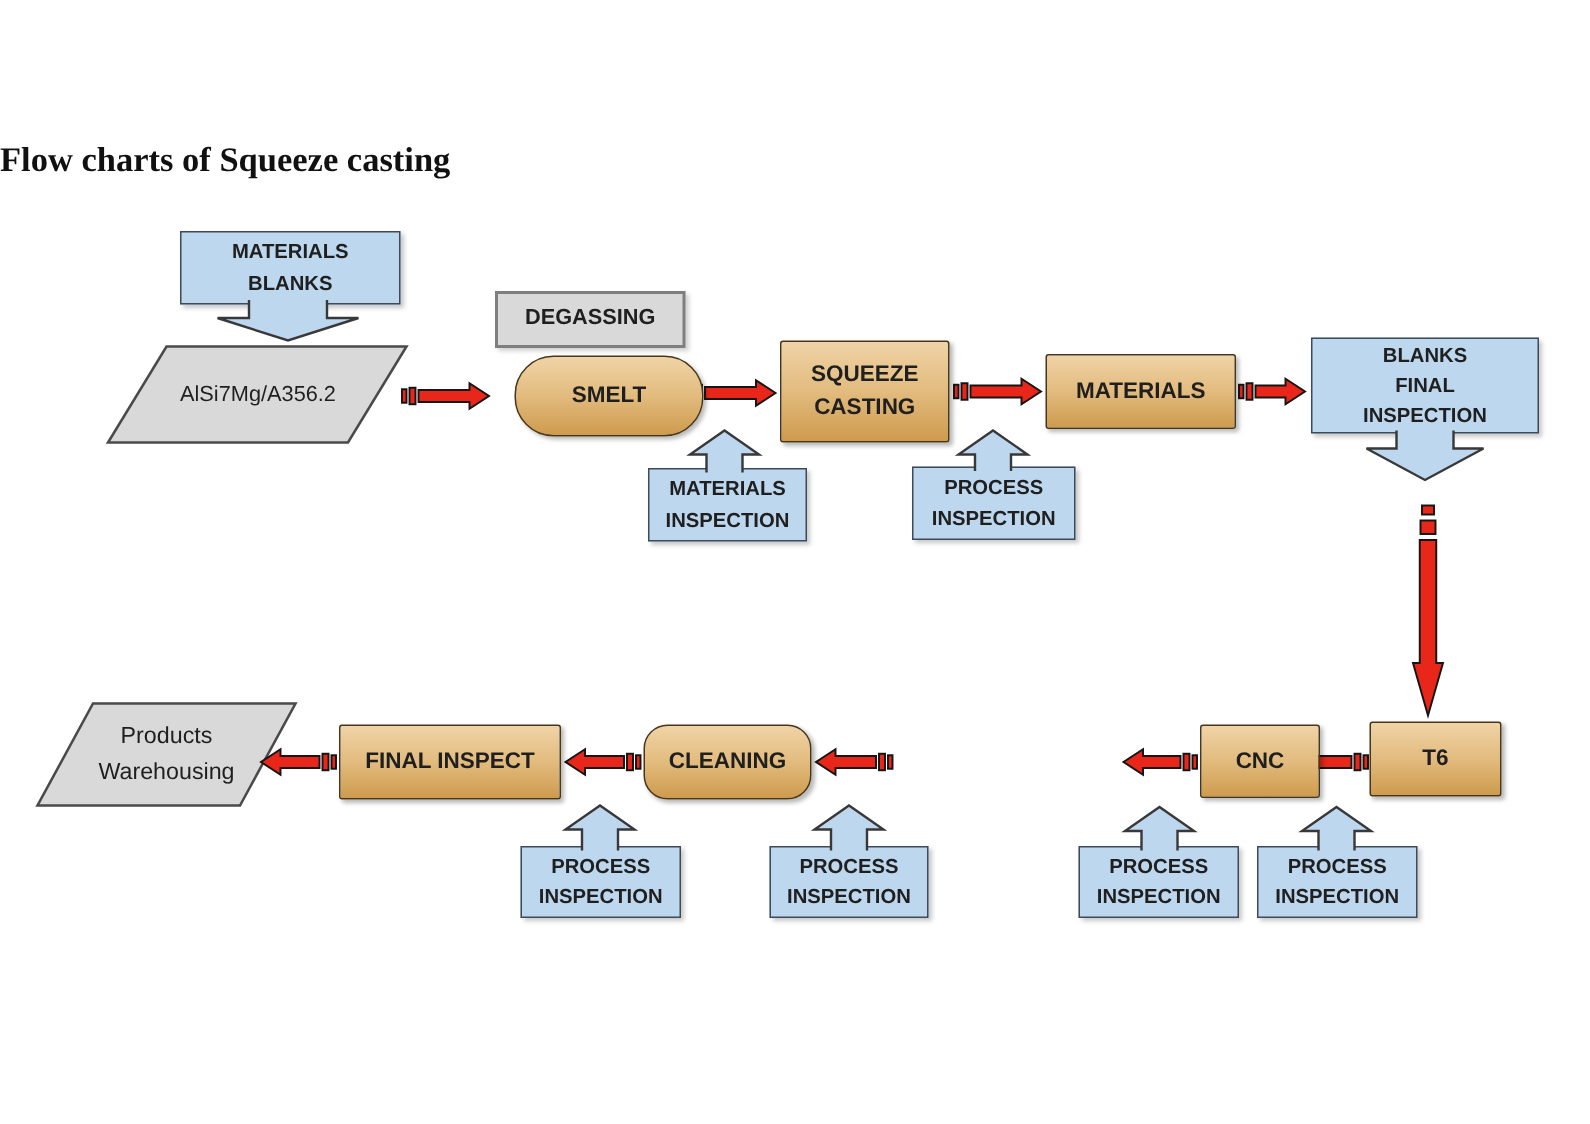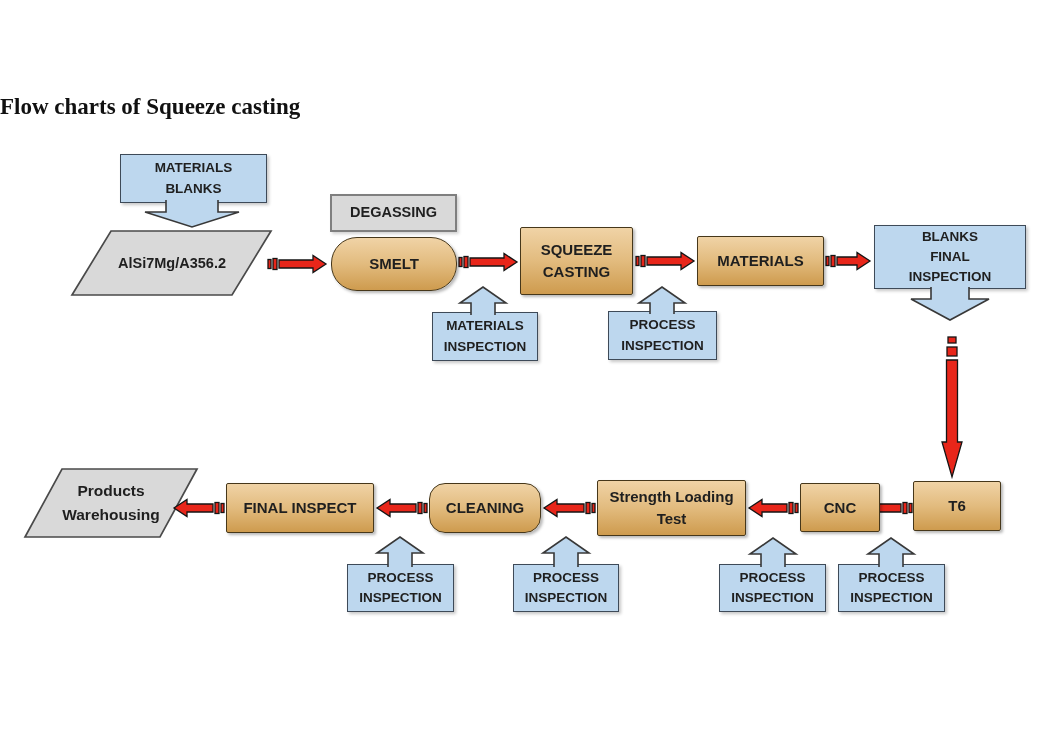--- a/index.html
+++ b/index.html
@@ -51,21 +51,21 @@
     background:#D9D9D9;
     border:2px solid #7F7F7F;
     box-shadow:2px 2px 3px rgba(0,0,0,0.18);
   }
   .small{font-size:13.5px;line-height:1.5;}
   .plabel{
     position:absolute;
     display:flex;flex-direction:column;
     align-items:center;justify-content:center;
     text-align:center;
-    font-weight:bold;color:#1F1F1F;
+    font-weight:normal;color:#1F1F1F;
   }
   .redshape{fill:#E8261A;stroke:#151515;stroke-width:1.3px;}
   .blueshape{fill:#BDD7EE;stroke:#383838;stroke-width:1.6px;}
   .grayshape{fill:#D9D9D9;stroke:#4A4A4A;stroke-width:1.7px;}
 </style>
 </head>
 <body>
 
 <div class="stage">
 
@@ -146,21 +146,21 @@
 
   <div class="box blue small" style="left:120px;top:154px;width:147px;height:49px;">
     <span>MATERIALS</span>
     <span>BLANKS</span>
   </div>
 
   <div class="box gray" style="left:330px;top:194px;width:127px;height:38px;font-size:14.5px;">
     <span>DEGASSING</span>
   </div>
 
-  <div class="box tan" style="left:331px;top:237px;width:126px;height:54px;border-radius:26px;">
+  <div class="box tan" style="left:343px;top:237px;width:126px;height:54px;border-radius:26px;">
     <span>SMELT</span>
   </div>
 
   <div class="box tan" style="left:520px;top:227px;width:113px;height:68px;">
     <span>SQUEEZE</span>
     <span>CASTING</span>
   </div>
 
   <div class="box tan" style="left:697px;top:236px;width:127px;height:50px;">
     <span>MATERIALS</span>
@@ -183,24 +183,20 @@
   </div>
 
   <div class="box tan" style="left:226px;top:483px;width:148px;height:50px;">
     <span>FINAL INSPECT</span>
   </div>
 
   <div class="box tan" style="left:429px;top:483px;width:112px;height:50px;border-radius:16px;">
     <span>CLEANING</span>
   </div>
 
-  <div class="box tan" style="left:597px;top:480px;width:149px;height:56px;">
-    <span>Strength Loading</span>
-    <span>Test</span>
-  </div>
 
   <div class="box tan" style="left:800px;top:483px;width:80px;height:49px;">
     <span>CNC</span>
   </div>
 
   <div class="box tan" style="left:913px;top:481px;width:88px;height:50px;">
     <span>T6</span>
   </div>
 
   <div class="box blue small" style="left:347px;top:564px;width:107px;height:48px;">

